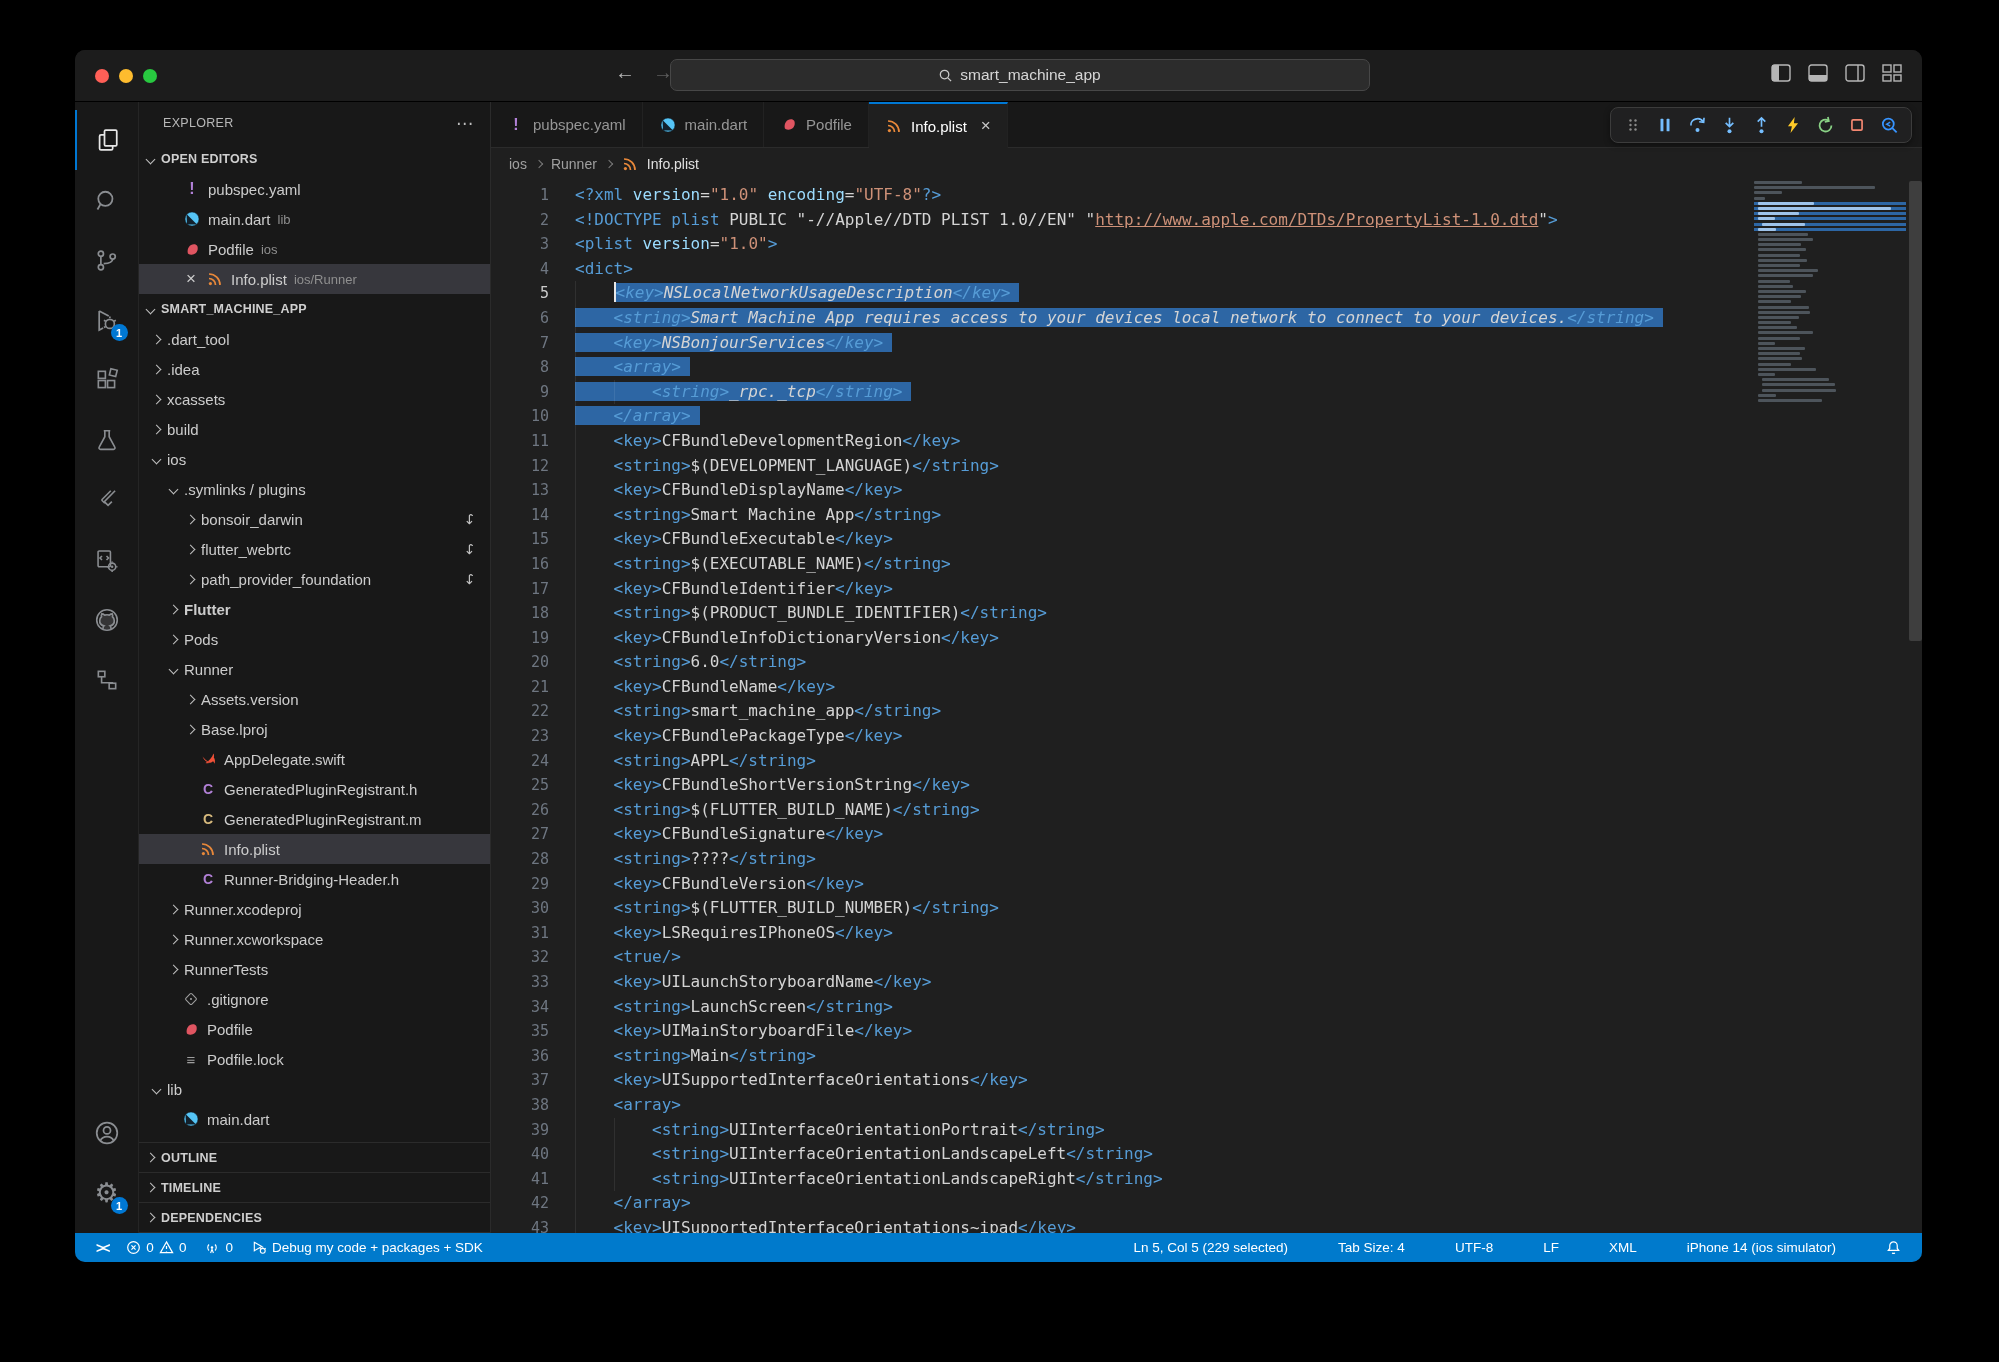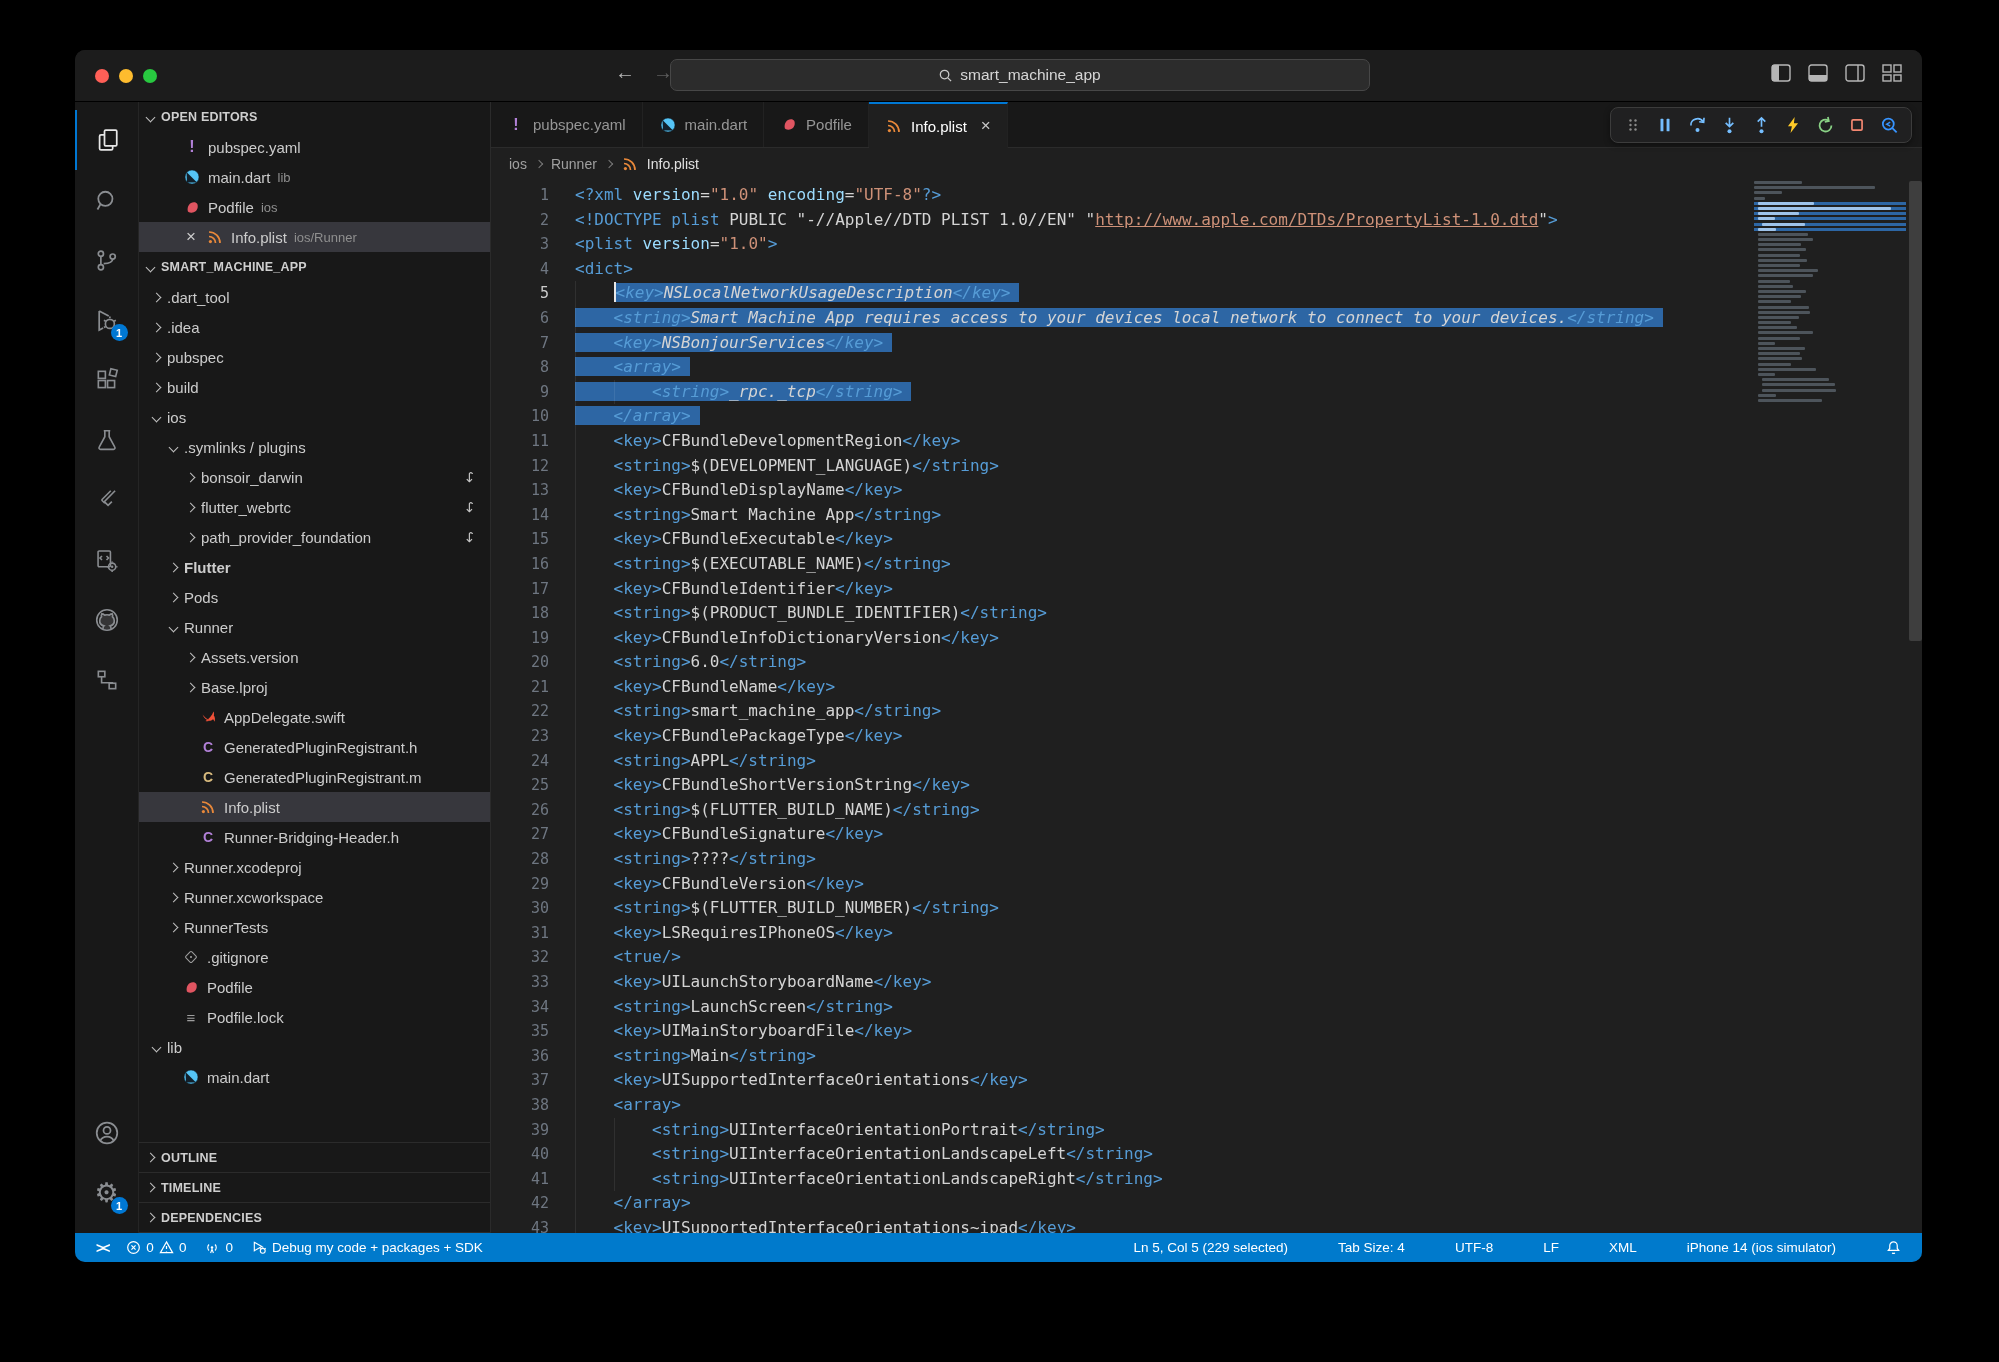--- a/index.html
+++ b/index.html
@@ -219,20 +219,24 @@
               </svg>
             </div>
             <div class="ab-item">
               <span class="gear-glyph">⚙</span>
               <span class="ab-badge">1</span>
             </div>
           </div>
       </div>
 
       <div class="sidebar">
+        <div class="sb-title">
+          <span>EXPLORER</span>
+          <span class="dots">⋯</span>
+        </div>
         <div class="sb-section-header">
           <span class="chev d"></span>
           <span>OPEN EDITORS</span>
         </div>
         <div id="open-editors">
             <div class="row" style="padding-left: 44px;">
               <span class="fileicon">
                 <span class="fileicon fi-pubspec">!</span>
               </span>
               <span>pubspec.yaml</span>
@@ -277,21 +281,21 @@
             <div class="row" style="padding-left: 14px;">
               <span class="chev r"></span>
               <span>.dart_tool</span>
             </div>
             <div class="row" style="padding-left: 14px;">
               <span class="chev r"></span>
               <span>.idea</span>
             </div>
             <div class="row" style="padding-left: 14px;">
               <span class="chev r"></span>
-              <span>pubspec</span>
+              <span>xcassets</span>
             </div>
             <div class="row" style="padding-left: 14px;">
               <span class="chev r"></span>
               <span>build</span>
             </div>
             <div class="row" style="padding-left: 14px;">
               <span class="chev d"></span>
               <span>ios</span>
             </div>
             <div class="row" style="padding-left: 31px;">

